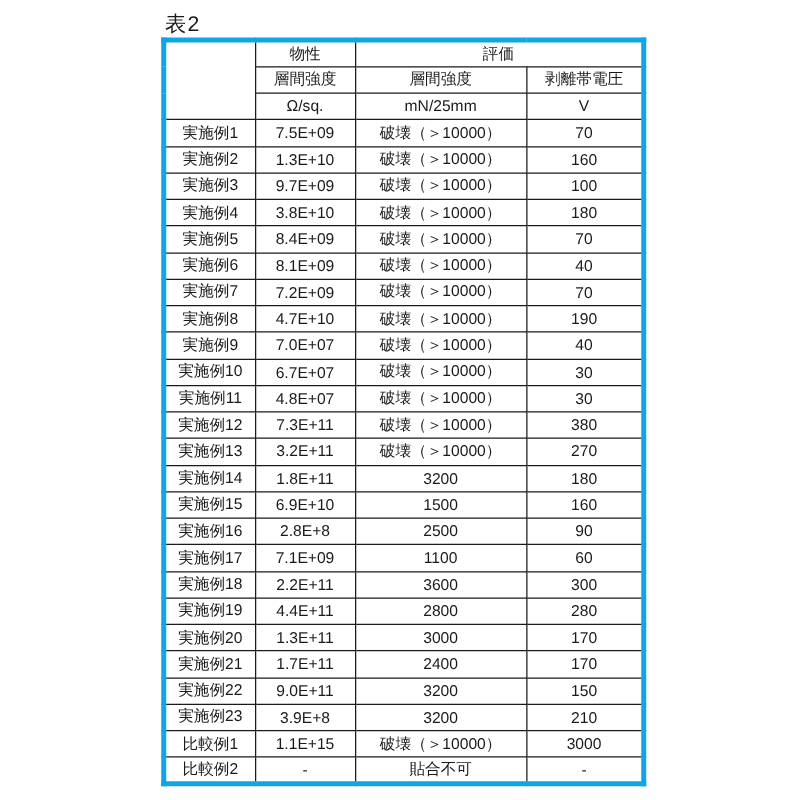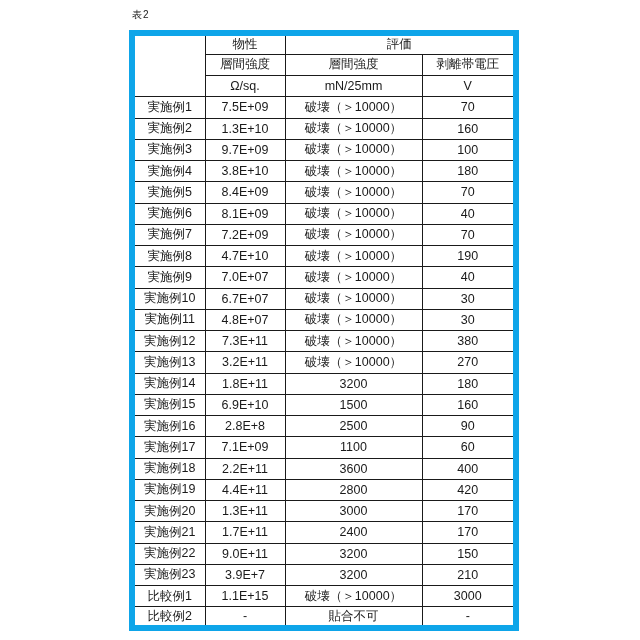--- a/index.html
+++ b/index.html
@@ -7,30 +7,30 @@
     width: 640px; height: 640px;
     background: #ffffff;
     font-family: "Liberation Sans", "DejaVu Sans", sans-serif;
     color: #1a1a1a;
     overflow: hidden;
   }
   .page { position: relative; width: 640px; height: 640px; background: #ffffff; }
   .table-title {
     position: absolute;
     left: 132px; top: 8px;
-    font-size: 10px;
+    font-size: 17px;
     letter-spacing: 1px;
   }
   table.data-table {
     position: absolute;
     left: 129px; top: 30px;
     width: 384px;
     border-collapse: collapse;
     table-layout: fixed;
-    border: 6px solid #0ea5e9;
+    border: 4px solid #0ea5e9;
     font-size: 12.5px;
   }
   table.data-table th, table.data-table td {
     border: 1px solid #1a1a1a;
     text-align: center;
     vertical-align: middle;
     height: 21.25px;
     padding: 0 2px;
     font-weight: normal;
     white-space: nowrap;
@@ -172,27 +172,27 @@
         <tr>
           <td>実施例17</td>
           <td>7.1E+09</td>
           <td>1100</td>
           <td>60</td>
         </tr>
         <tr>
           <td>実施例18</td>
           <td>2.2E+11</td>
           <td>3600</td>
-          <td>400</td>
+          <td>300</td>
         </tr>
         <tr>
           <td>実施例19</td>
           <td>4.4E+11</td>
           <td>2800</td>
-          <td>420</td>
+          <td>280</td>
         </tr>
         <tr>
           <td>実施例20</td>
           <td>1.3E+11</td>
           <td>3000</td>
           <td>170</td>
         </tr>
         <tr>
           <td>実施例21</td>
           <td>1.7E+11</td>
@@ -200,21 +200,21 @@
           <td>170</td>
         </tr>
         <tr>
           <td>実施例22</td>
           <td>9.0E+11</td>
           <td>3200</td>
           <td>150</td>
         </tr>
         <tr>
           <td>実施例23</td>
-          <td>3.9E+7</td>
+          <td>3.9E+8</td>
           <td>3200</td>
           <td>210</td>
         </tr>
         <tr>
           <td>比較例1</td>
           <td>1.1E+15</td>
           <td>破壊（＞10000）</td>
           <td>3000</td>
         </tr>
         <tr>

